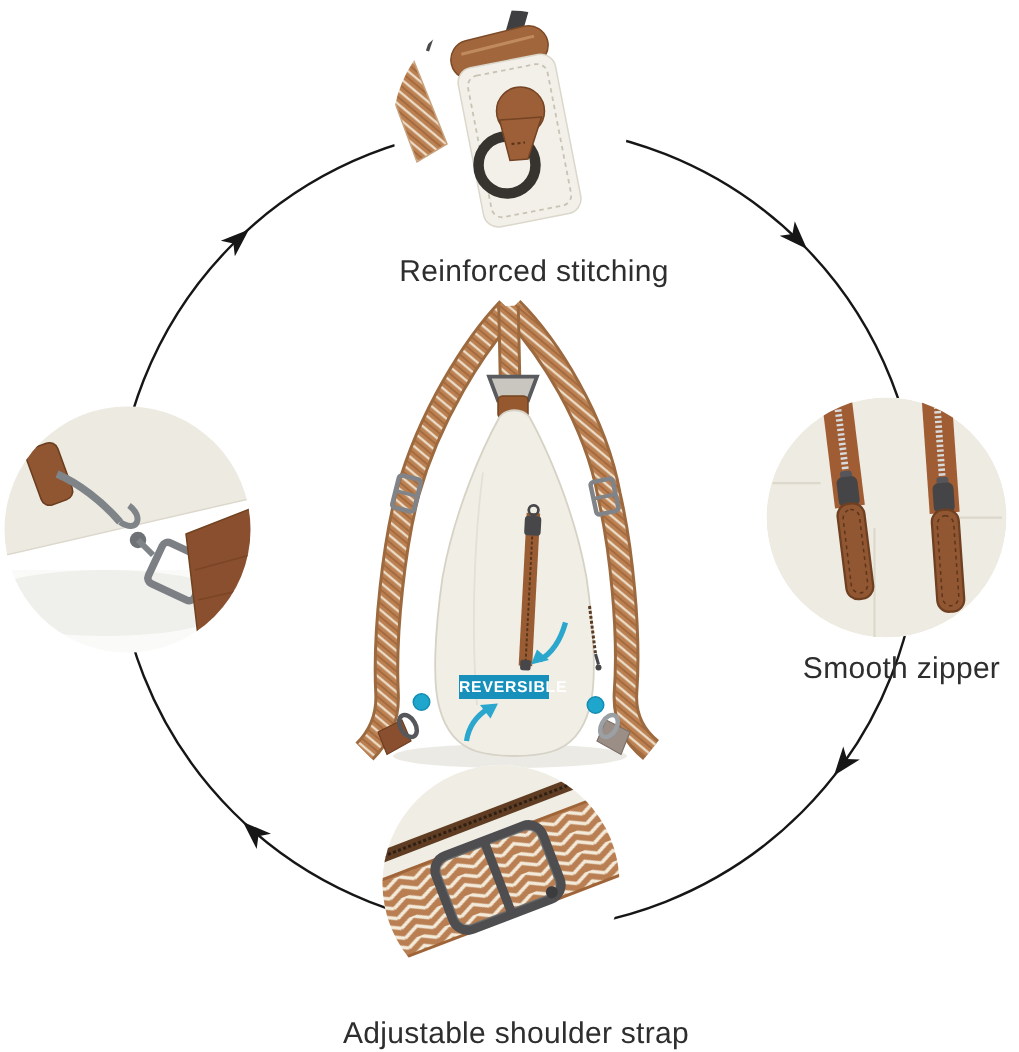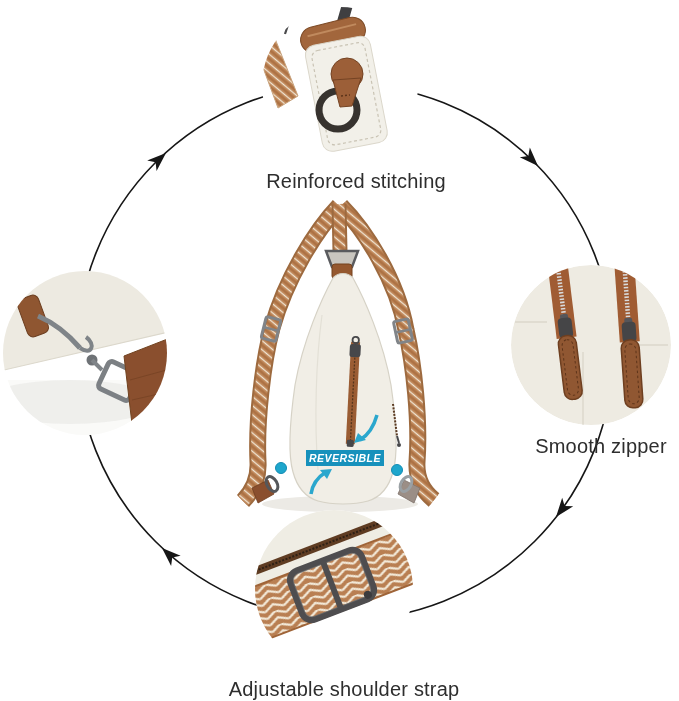--- a/index.html
+++ b/index.html
@@ -1,23 +1,23 @@
 <!DOCTYPE html>
 <html><head>
 <meta charset="utf-8">
 <style>
   html,body{margin:0;padding:0;background:#ffffff;}
   .stage{position:relative;width:679px;height:701px;background:#fff;overflow:hidden;
          font-family:"Liberation Sans",sans-serif;padding-left:28px;}
   .stage svg{position:absolute;left:0;top:0;}
   .feature-label{position:absolute;transform:translateX(-50%);white-space:nowrap;
                  font-size:20px;color:#2e2e2e;letter-spacing:.2px;}
-  .badge{position:absolute;left:306px;top:450px;width:78px;height:16px;
+  .badge{position:absolute;left:306px;top:450px;width:60px;height:16px;
          background:#1791bc;color:#fff;font-size:10.5px;font-weight:bold;
-         letter-spacing:.5px;text-align:center;line-height:16px;font-style:italic;}
+         letter-spacing:.5px;text-align:center;line-height:16px;}
 </style>
 </head>
 <body>
 
 <div class="stage">
 
 <svg width="679" height="701" viewBox="0 0 679 701">
   <defs>
     <pattern id="weave" width="7" height="7" patternUnits="userSpaceOnUse" patternTransform="rotate(40)">
       <rect width="7" height="7" fill="#bb8152"></rect>

